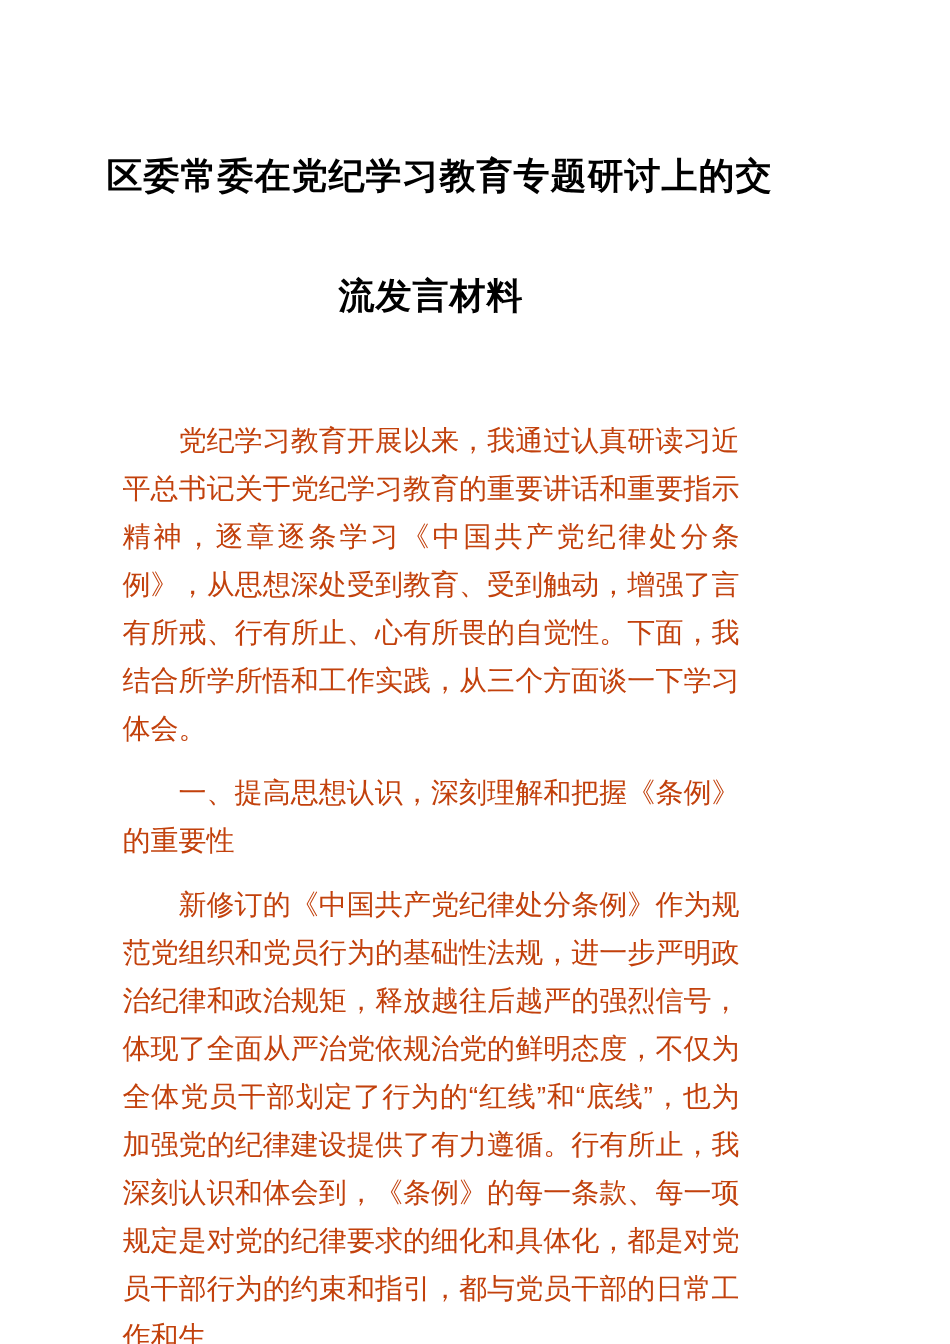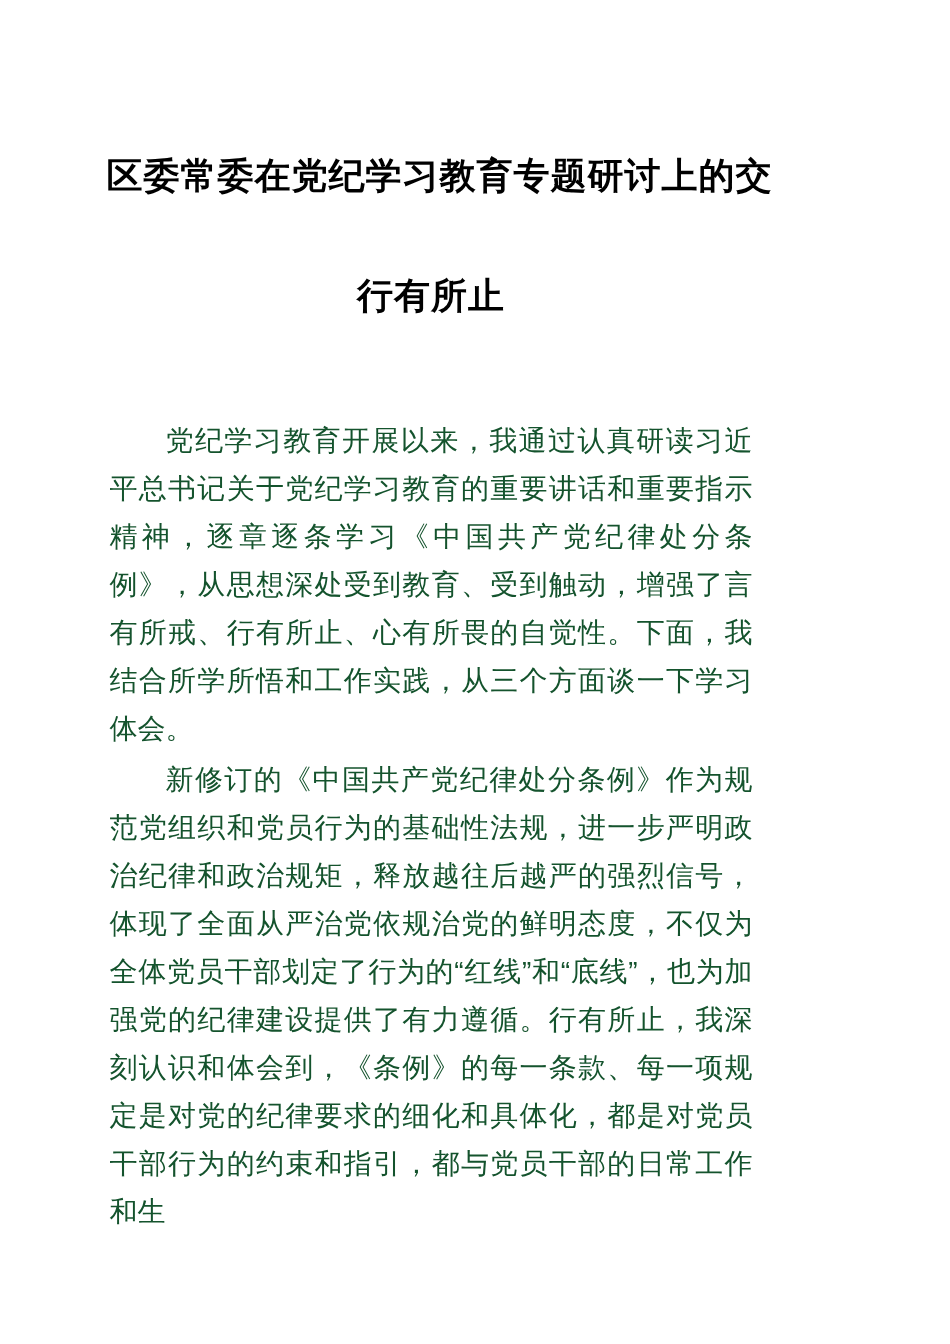--- a/index.html
+++ b/index.html
@@ -25,35 +25,36 @@
     font-weight: 700;
     line-height: 120px;
     text-align: center;
     color: #000000;
     letter-spacing: 1px;
   }
   .doc-title .title-line {
     white-space: nowrap;
   }
   .doc-body p {
-    margin: 3px;
+    margin: 16px;
     font-size: 28px;
     line-height: 48px;
     text-align: justify;
     text-indent: 2em;
-    color: #14532d;
+    color: #c2410c;
     word-break: break-all;
   }
 </style>
 </head>
 <body>
 
 <div class="page">
   <h1 class="doc-title">
     <div class="title-line">区委常委在党纪学习教育专题研讨上的交</div>
-    <div class="title-line">行有所止</div>
+    <div class="title-line">流发言材料</div>
   </h1>
 
   <div class="doc-body">
     <p>党纪学习教育开展以来，我通过认真研读习近平总书记关于党纪学习教育的重要讲话和重要指示精神，逐章逐条学习《中国共产党纪律处分条例》，从思想深处受到教育、受到触动，增强了言有所戒、行有所止、心有所畏的自觉性。下面，我结合所学所悟和工作实践，从三个方面谈一下学习体会。</p>
+    <p>一、提高思想认识，深刻理解和把握《条例》的重要性</p>
     <p>新修订的《中国共产党纪律处分条例》作为规范党组织和党员行为的基础性法规，进一步严明政治纪律和政治规矩，释放越往后越严的强烈信号，体现了全面从严治党依规治党的鲜明态度，不仅为全体党员干部划定了行为的“红线”和“底线”，也为加强党的纪律建设提供了有力遵循。行有所止，我深刻认识和体会到，《条例》的每一条款、每一项规定是对党的纪律要求的细化和具体化，都是对党员干部行为的约束和指引，都与党员干部的日常工作和生</p>
   </div>
 </div>
 
 </body></html>

